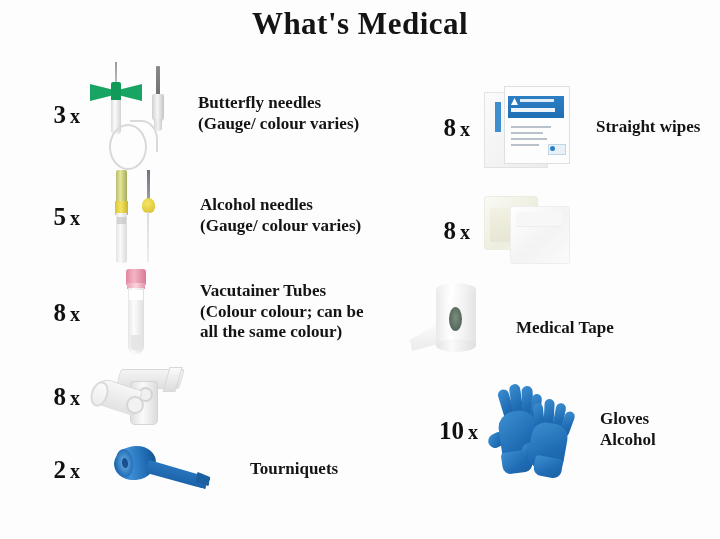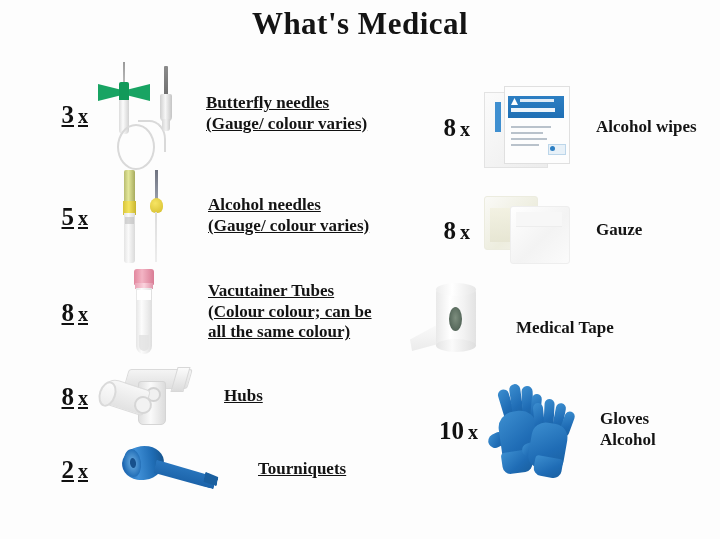--- a/index.html
+++ b/index.html
@@ -25,21 +25,21 @@
     font-size: 31px;
     font-weight: 700;
     letter-spacing: 0.5px;
     color: #141414;
     font-family: "Liberation Serif", "DejaVu Serif", serif;
   }
   .col {
     position: absolute;
     top: 62px;
   }
-  .col-left  { left: 18px;  width: 400px; text-decoration: underline; }
+  .col-left  { left: 10px;  width: 400px; }
   .col-right { left: 400px; width: 315px; }
 
   .row {
     position: relative;
     display: flex;
     align-items: center;
     width: 100%;
   }
   .qty {
     width: 74px;
@@ -439,23 +439,20 @@
         <span>8</span><span class="unit">x</span>
       </div>
       <div class="art hb" style="margin-left:4px;">
         <div class="h-flat"></div>
         <div class="h-flat-lip"></div>
         <div class="h-up"></div>
         <div class="h-up-hole"></div>
         <div class="h-diag"></div>
         <div class="h-diag-rim"></div>
         <div class="h-diag-end"></div>
-      </div>
-      <div class="label" style="padding-left:24px;">
-        <span class="ln">Hubs</span>
       </div>
     </div>
 
     <div class="row" style="height:70px;gap:20px;">
       <div class="qty">
         <span>2</span><span class="unit">x</span>
       </div>
       <div class="art tq" style="margin-left:6px;">
         <div class="roll"></div>
         <div class="roll-face"></div>
@@ -485,36 +482,33 @@
         <div class="band-t1"></div>
         <div class="band-t2"></div>
         <div class="body-t" style="top:42px; width:40px;"></div>
         <div class="body-t" style="top:48px; width:32px;"></div>
         <div class="body-t" style="top:54px; width:36px;"></div>
         <div class="body-t" style="top:60px; width:28px;"></div>
         <div class="corner"></div>
         <div class="corner-d"></div>
       </div>
       <div class="label" style="padding-left:22px;">
-        <span class="ln">Alcohol wipes</span>
+        <span class="ln">Straight wipes</span>
       </div>
     </div>
 
     <div class="row" style="height:96px;">
       <div class="qty">
         <span>8</span><span class="unit">x</span>
       </div>
       <div class="art gz" style="margin-left:6px;">
         <div class="sq-back"></div>
         <div class="sq-back-in"></div>
         <div class="sq-front"></div>
         <div class="sq-front-fold"></div>
-      </div>
-      <div class="label" style="padding-left:24px;">
-        <span class="ln">Gauze</span>
       </div>
     </div>
 
     <div class="row" style="height:100px;">
       <div class="art mt" style="margin-left:10px;">
         <div class="tail"></div>
         <div class="roll-body"></div>
         <div class="roll-bottom"></div>
         <div class="roll-top"></div>
         <div class="core"></div>

